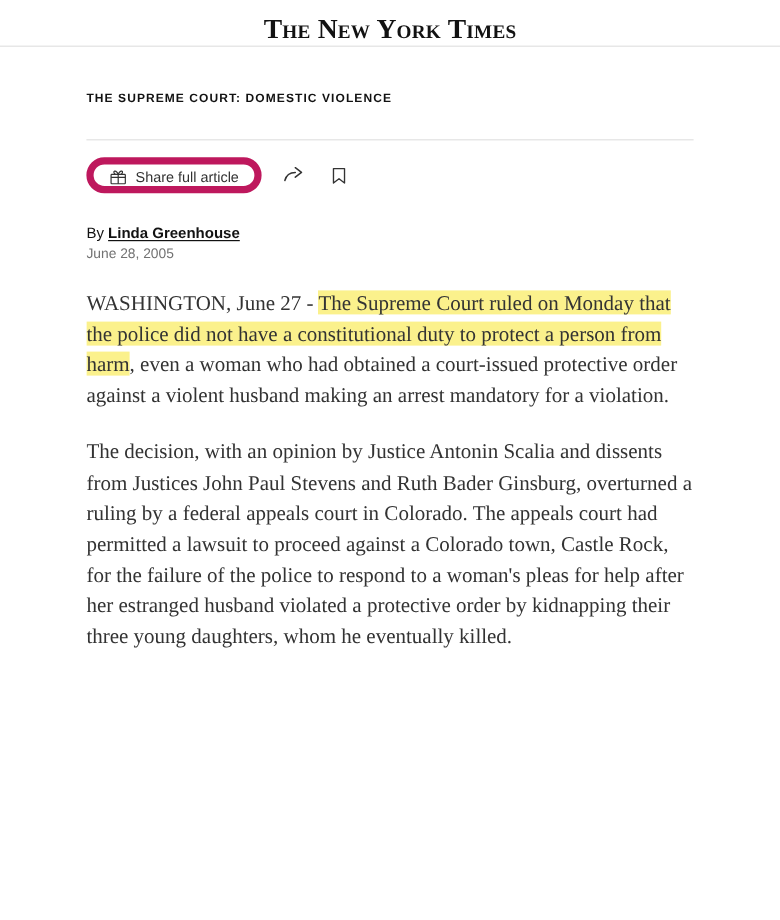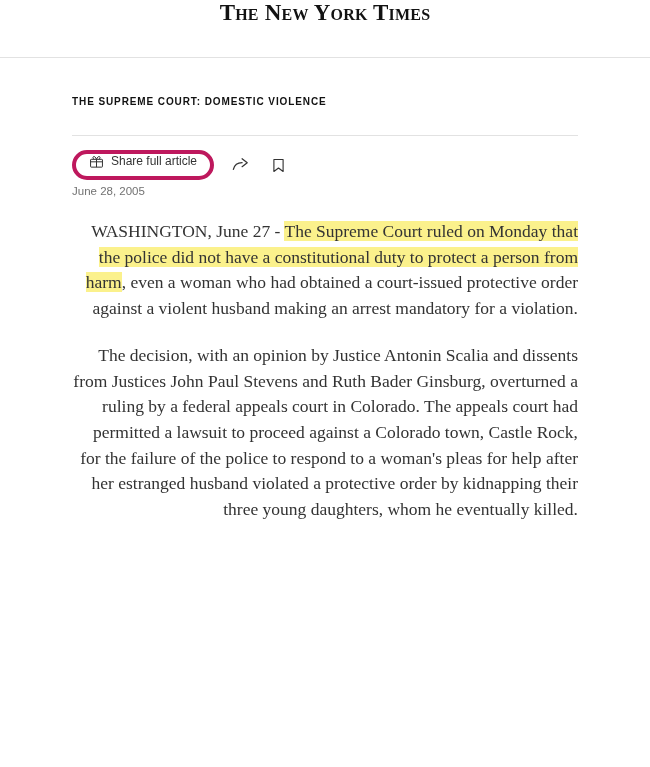--- a/index.html
+++ b/index.html
@@ -9,23 +9,23 @@
     background: #ffffff;
     overflow: hidden;
   }
   body {
     font-family: "Liberation Serif", serif;
     color: #121212;
   }
 
   
   .masthead {
-    height: 58px;
+    height: 39px;
     display: flex;
-    align-items: flex-start;
+    align-items: flex-end;
     justify-content: center;
     border-bottom: 1px solid #e2e2e2;
     background: #fff;
   }
   .masthead-title {
     font-family: "Liberation Serif", serif;
     font-weight: 700;
     font-size: 23px;
     letter-spacing: 0.2px;
     color: #121212;
@@ -63,25 +63,25 @@
 
   
   .actions {
     display: flex;
     align-items: center;
     gap: 14px;
     padding: 14px 0 0 0;
   }
   .share-pill {
     display: inline-flex;
-    align-items: flex-start;
+    align-items: flex-end;
     gap: 7px;
     height: 30px;
     padding: 0 13px;
-    border: 4px solid #be185d;
+    border: 6px solid #be185d;
     border-radius: 16px;
     background: #fff;
     cursor: pointer;
   }
   .share-pill span.label {
     font-family: "Liberation Sans", sans-serif;
     font-size: 12px;
     color: #333;
   }
   .icon-btn {
@@ -110,21 +110,20 @@
   .dateline {
     margin-top: 5px;
     font-family: "Liberation Sans", sans-serif;
     font-size: 11.5px;
     color: #727272;
   }
 
   
   .body-text {
     margin-top: 22px;
-    text-align: right;
   }
   .body-text p {
     margin: 0 0 21px 0;
     font-family: "Liberation Serif", serif;
     font-size: 17.5px;
     line-height: 1.47;
     color: #333333;
   }
   .hl {
     background: #fbf18c;
@@ -172,20 +171,24 @@
       </svg>
     </button>
 
     <button class="icon-btn">
       <svg width="17" height="19" viewBox="0 0 24 24" fill="none" stroke="#333" stroke-width="1.6" stroke-linejoin="round">
         <path d="M5.5 3.5h13v17l-6.5-5-6.5 5z"></path>
       </svg>
     </button>
   </div>
 
+  <div class="byline">
+    <span>By</span>
+    <span class="author">Linda Greenhouse</span>
+  </div>
   <div class="dateline">June 28, 2005</div>
 
   <div class="body-text clip" id="body-text">
       <p><span>WASHINGTON, June 27 - </span><span class="hl">The Supreme Court ruled on Monday that the police did not have a constitutional duty to protect a person from harm</span><span>, even a woman who had obtained a court-issued protective order against a violent husband making an arrest mandatory for a violation.</span></p>
       <p><span>The decision, with an opinion by Justice Antonin Scalia and dissents from Justices John Paul Stevens and Ruth Bader Ginsburg, overturned a ruling by a federal appeals court in Colorado. The appeals court had permitted a lawsuit to proceed against a Colorado town, Castle Rock, for the failure of the police to respond to a woman's pleas for help after her estranged husband violated a protective order by kidnapping their three young daughters, whom he eventually killed.</span></p>
     </div>
 
 </div>
 
 </body></html>

